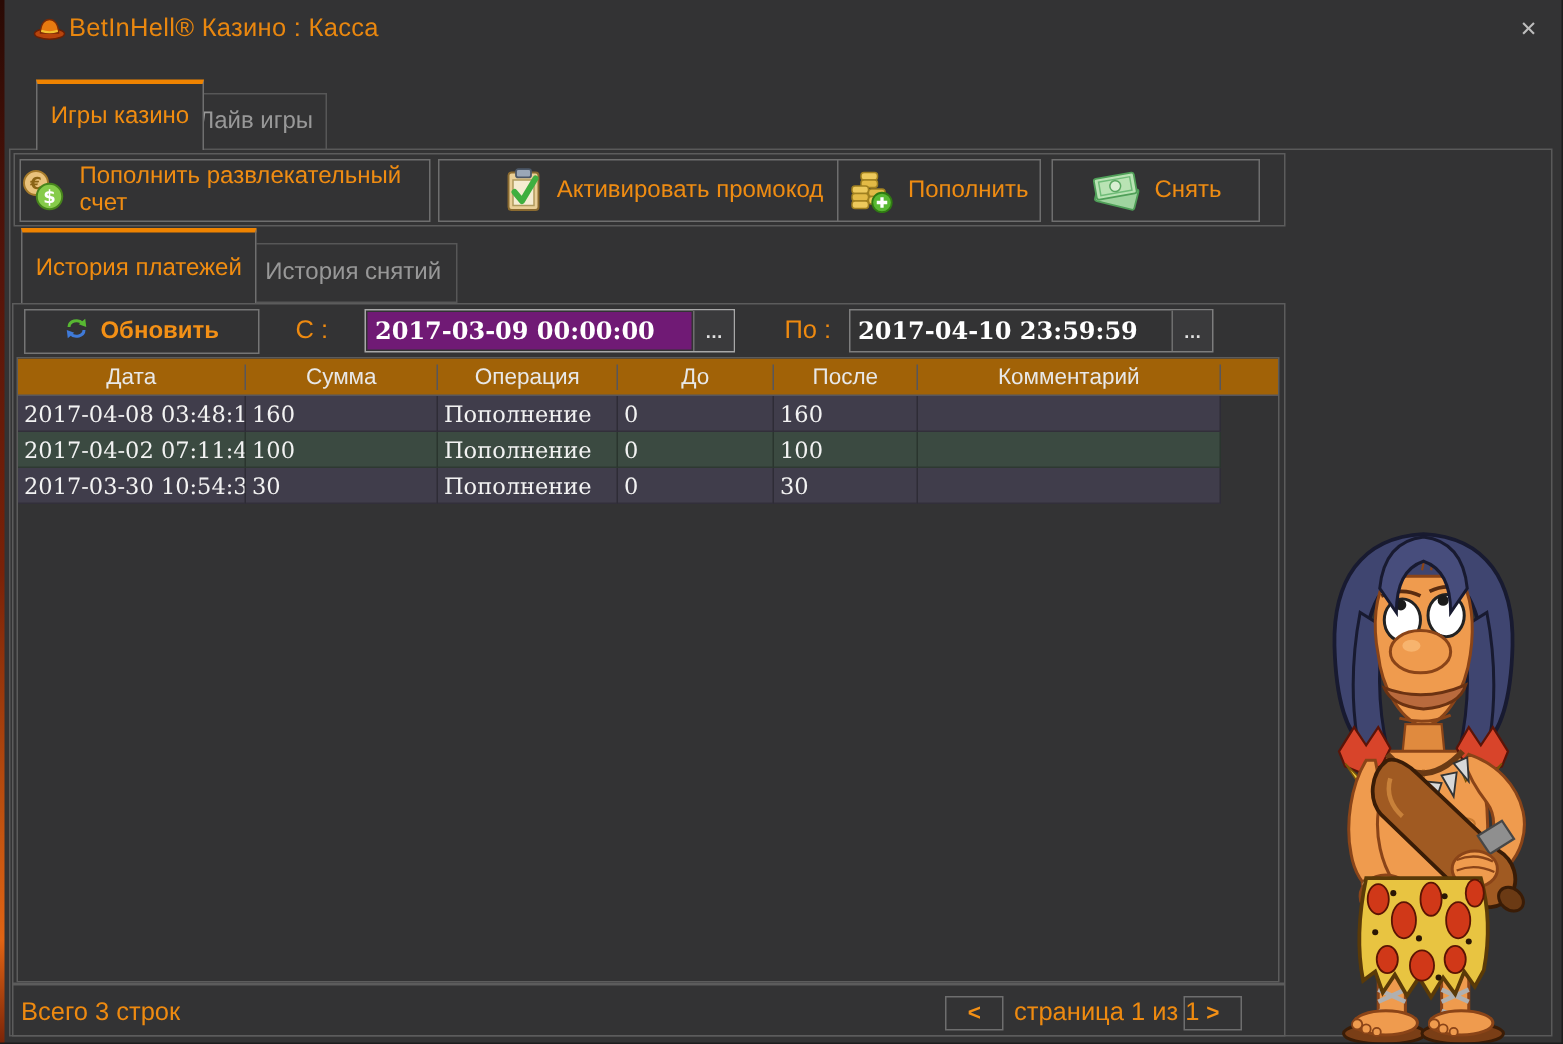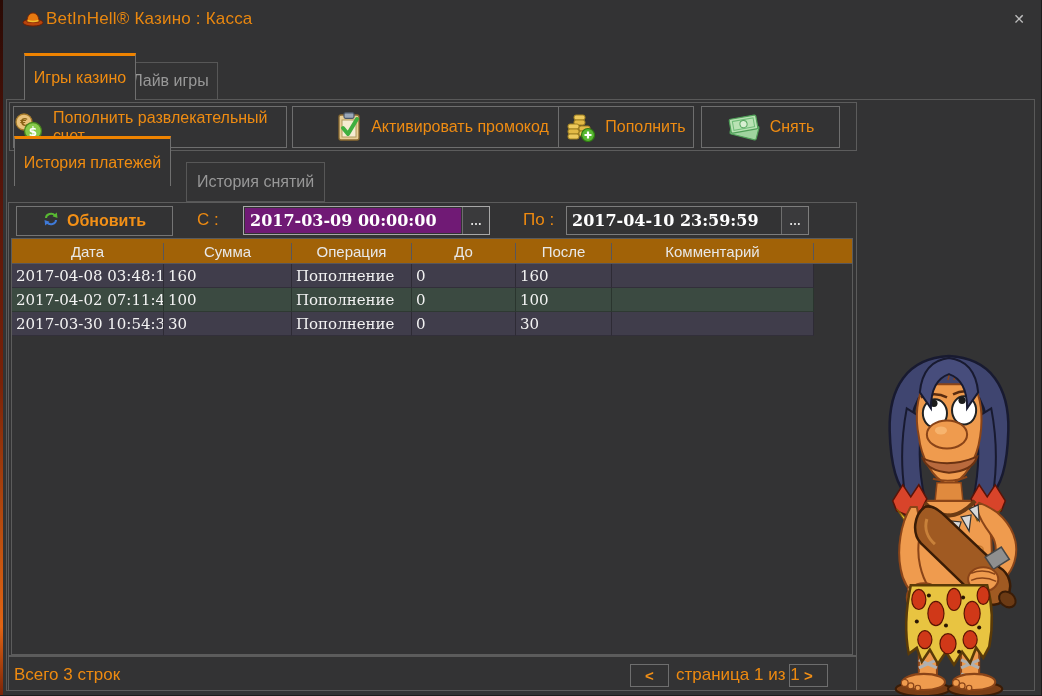--- a/index.html
+++ b/index.html
@@ -34,22 +34,22 @@
   .actions-box{left:9px;top:102px;width:848px;height:49px;border:1px solid #5c5c5c;box-sizing:border-box;}
   .act-btn{position:absolute;top:3px;height:42px;border:1px solid #6e6e6e;box-sizing:border-box;
     display:flex;align-items:center;justify-content:center;gap:9px;color:#ef8c12;font-size:16px;background:#333334;}
   .act-btn .ic{flex:0 0 auto;display:flex;}
   .btn1{left:3px;width:274px;}
   .btn2{left:282px;width:301px;}
   .btn3{left:548px;width:136px;}
   .btn4{left:691px;width:139px;}
 
   
-  .htab1{left:14px;top:136px;width:157px;height:50px;font-size:16px;}
-  .htab2{left:186px;top:162px;width:139px;height:40px;font-size:16px;}
+  .htab1{left:14px;top:152px;width:157px;height:50px;font-size:16px;}
+  .htab2{left:166px;top:162px;width:139px;height:40px;font-size:16px;}
 
   
   .history-frame{left:8px;top:202px;width:849px;height:454px;border:1px solid #5c5c5c;box-sizing:border-box;background:#333334;}
 
   
   .refresh-btn{left:16px;top:206px;width:157px;height:30px;border:1px solid #757575;box-sizing:border-box;
     display:flex;align-items:center;justify-content:center;gap:8px;color:#f39016;font-weight:bold;font-size:16px;}
   .fld-label{top:210px;color:#ee8a10;font-size:17px;}
   .lab-from{left:197px;}
   .lab-to{left:523px;}

